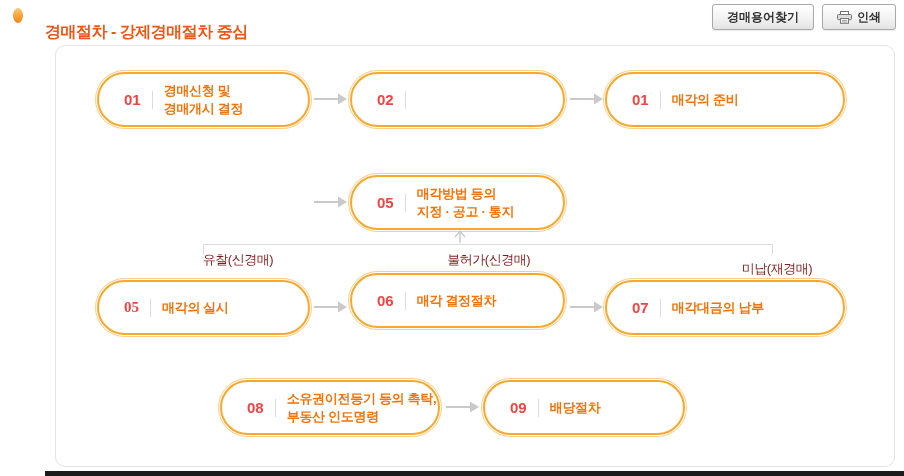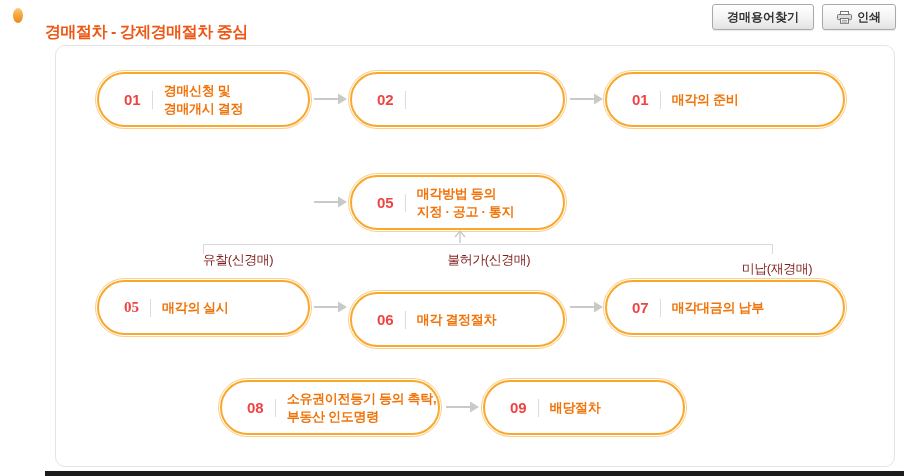--- a/index.html
+++ b/index.html
@@ -151,21 +151,21 @@
   <span class="txt">매각의 실시</span>
 </div>
 
 <span class="arrow-right" style="left:314px;top:300px;">
   <svg width="34" height="14">
       <line x1="0" y1="7" x2="25" y2="7" stroke="#c9c9c9" stroke-width="2"></line>
       <path d="M24 1.5 L33 7 L24 12.5 Z" fill="#c9c9c9"></path>
     </svg>
 </span>
 
-<div class="fbox" style="left:350px;top:292px;width:215px;">
+<div class="fbox" style="left:350px;top:273px;width:215px;">
   <span class="num">06</span>
   <span class="sep"></span>
   <span class="txt">매각 결정절차</span>
 </div>
 
 <span class="arrow-right" style="left:570px;top:300px;">
   <svg width="34" height="14">
       <line x1="0" y1="7" x2="25" y2="7" stroke="#c9c9c9" stroke-width="2"></line>
       <path d="M24 1.5 L33 7 L24 12.5 Z" fill="#c9c9c9"></path>
     </svg>

